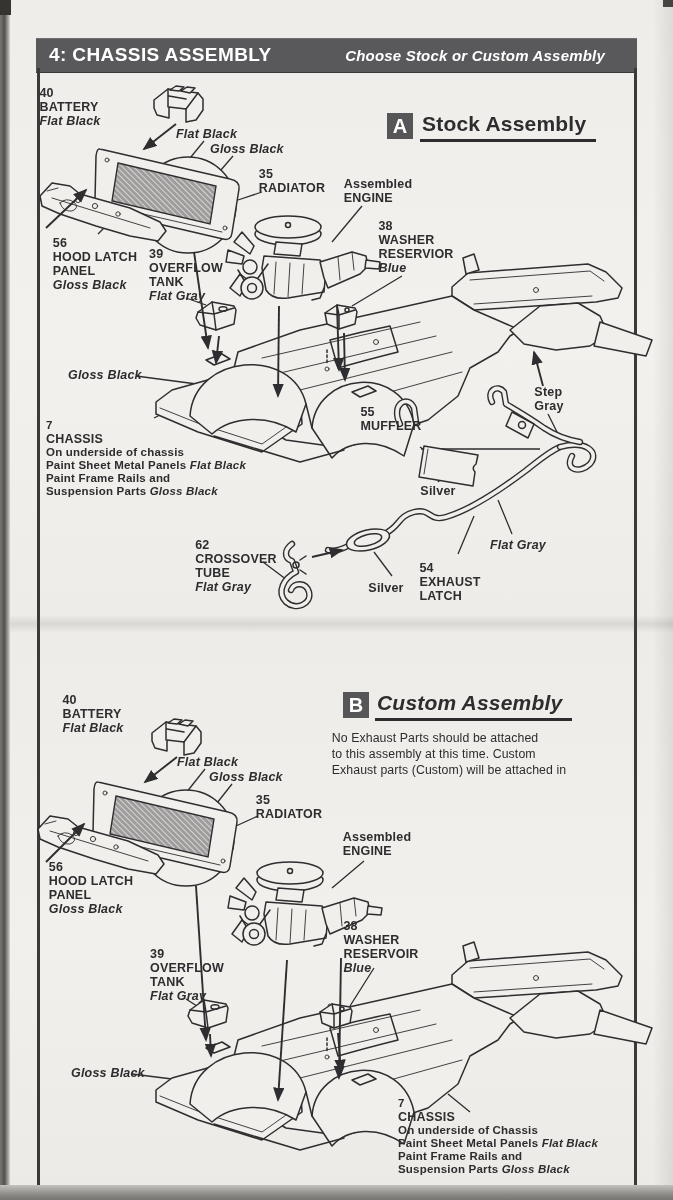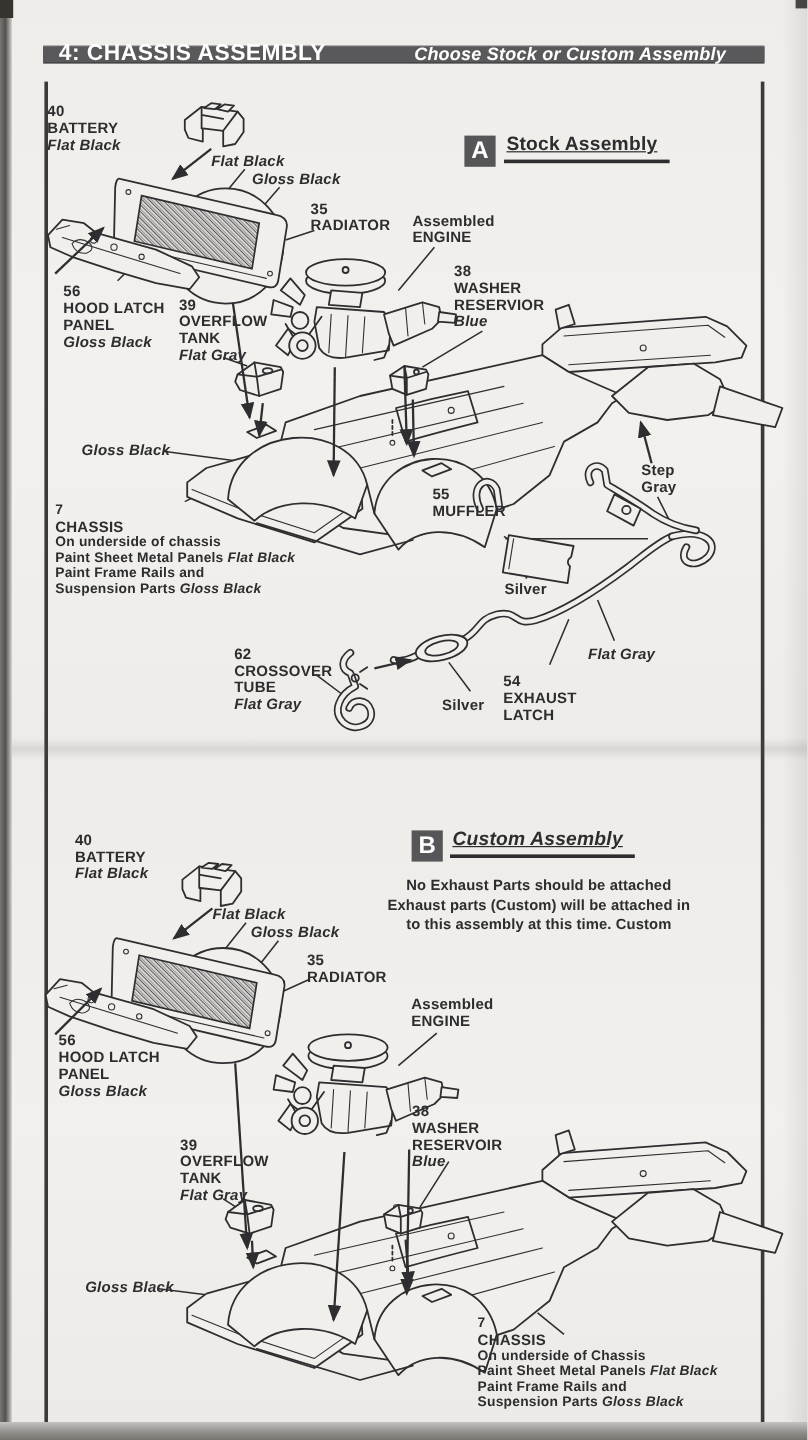--- a/index.html
+++ b/index.html
@@ -8,39 +8,39 @@
     background:linear-gradient(180deg,#efede9 0%,#f3f1ed 28%,#eeece8 52%,#f2f0ec 78%,#eceae6 100%);}
   .abs{position:absolute;}
   
   .scan-edge{left:0;top:0;width:10px;height:1200px;background:linear-gradient(90deg,#777672,#535250 45%,#aeaca8 85%,#d9d7d3);}
   .corner-tl{left:0;top:0;width:11px;height:15px;background:#35342f;}
   .corner-tr{left:663px;top:0;width:10px;height:7px;background:#4a4946;}
   .crease{left:10px;top:615px;width:663px;height:18px;background:linear-gradient(180deg,rgba(0,0,0,0),rgba(90,88,84,.14) 50%,rgba(0,0,0,0));}
   .curl{left:652px;top:0;width:21px;height:1200px;background:linear-gradient(90deg,rgba(0,0,0,0),rgba(0,0,0,.08));}
   .bottom-band{left:0;top:1185px;width:673px;height:15px;background:linear-gradient(180deg,#c4c2be,#8f8d89 60%,#76746f);}
   
-  .hdr{left:36px;top:38px;width:601px;height:14px;background:#59585a;color:#fff;
+  .hdr{left:36px;top:38px;width:601px;height:34px;background:#59585a;color:#fff;
     display:flex;align-items:center;box-shadow:0 1px 0 #3a393b, inset 0 1px 0 #6f6e70;}
   .hdr-title{font-size:19px;font-weight:bold;padding-left:13px;letter-spacing:.4px;}
   .hdr-sub{font-size:15px;font-weight:bold;font-style:italic;margin-left:auto;padding-right:32px;letter-spacing:.2px;}
   
   .bl{left:37px;top:68px;width:3px;height:1117px;background:#3b3a38;}
   .br{left:634px;top:68px;width:3px;height:1117px;background:#3b3a38;}
   
   .badge{width:26px;height:26px;background:#565557;color:#fff;font-weight:bold;font-size:20px;
     text-align:center;line-height:26px;}
-  .sec-title{font-size:16px;font-weight:bold;border-bottom:3px solid #2d2d2f;padding:0 10px 3px 2px;letter-spacing:.2px;white-space:nowrap;text-decoration:underline;}
+  .sec-title{font-size:21px;font-weight:bold;border-bottom:3px solid #2d2d2f;padding:0 10px 3px 2px;letter-spacing:.2px;white-space:nowrap;}
   .italic{font-style:italic;}
   
   .lbl{position:absolute;text-align:left;font-weight:bold;font-size:12.5px;line-height:1.13;
     letter-spacing:.2px;white-space:nowrap;transform:translateX(-50%);}
   .cl{position:absolute;font-weight:bold;font-style:italic;font-size:12.5px;white-space:nowrap;letter-spacing:.2px;}
   .lbl .it{font-style:italic;}
   .small{font-size:11.5px;}
-  .note{position:absolute;text-align:center;font-weight:bold;font-size:12.3px;line-height:1.3;
+  .note{position:absolute;text-align:left;font-weight:normal;font-size:12.3px;line-height:1.3;
     transform:translateX(-50%);white-space:nowrap;letter-spacing:.1px;}
   svg{position:absolute;left:0;top:0;pointer-events:none;}
   .ln{fill:none;stroke:#2e2d2f;stroke-width:1.5;stroke-linecap:round;stroke-linejoin:round;}
   .thin{stroke-width:.9;}
   .fw{fill:#f1efec;stroke:#2e2d2f;stroke-width:1.5;stroke-linejoin:round;}
   .ldr{fill:none;stroke:#2e2d2f;stroke-width:1.3;}
   .arr{fill:none;stroke:#2e2d2f;stroke-width:1.9;marker-end:url(#ah);}
   .to{fill:none;stroke:#2e2d2f;stroke-width:6.4;stroke-linecap:round;stroke-linejoin:round;}
   .ti{fill:none;stroke:#f1efec;stroke-width:3.6;stroke-linecap:round;stroke-linejoin:round;}
 </style>
@@ -275,22 +275,22 @@
     <div>54</div>
       <div>EXHAUST</div>
     <div>LATCH</div>
   </div>
   <div class="cl" style="left:490px;top:538px;">Flat Gray</div>
 
   <div class="abs badge" style="left:343px;top:692px;">B</div>
   <div class="abs sec-title italic" style="left:375px;top:691px;">Custom Assembly</div>
   <div class="note" style="left:449px;top:731px;">
     <div>No Exhaust Parts should be attached</div>
-      <div>Exhaust parts (Custom) will be attached in</div>
-    <div>to this assembly at this time.  Custom</div>
+      <div>to this assembly at this time.  Custom</div>
+    <div>Exhaust parts (Custom) will be attached in</div>
   </div>
 
   <div class="lbl" style="left:93px;top:693px;">
     <div>40</div>
       <div>BATTERY</div>
     <div class="it">Flat Black</div>
   </div>
   <div class="cl" style="left:177px;top:755px;">Flat Black</div>
   <div class="cl" style="left:209px;top:770px;">Gloss Black</div>
   <div class="lbl" style="left:289px;top:793px;">

